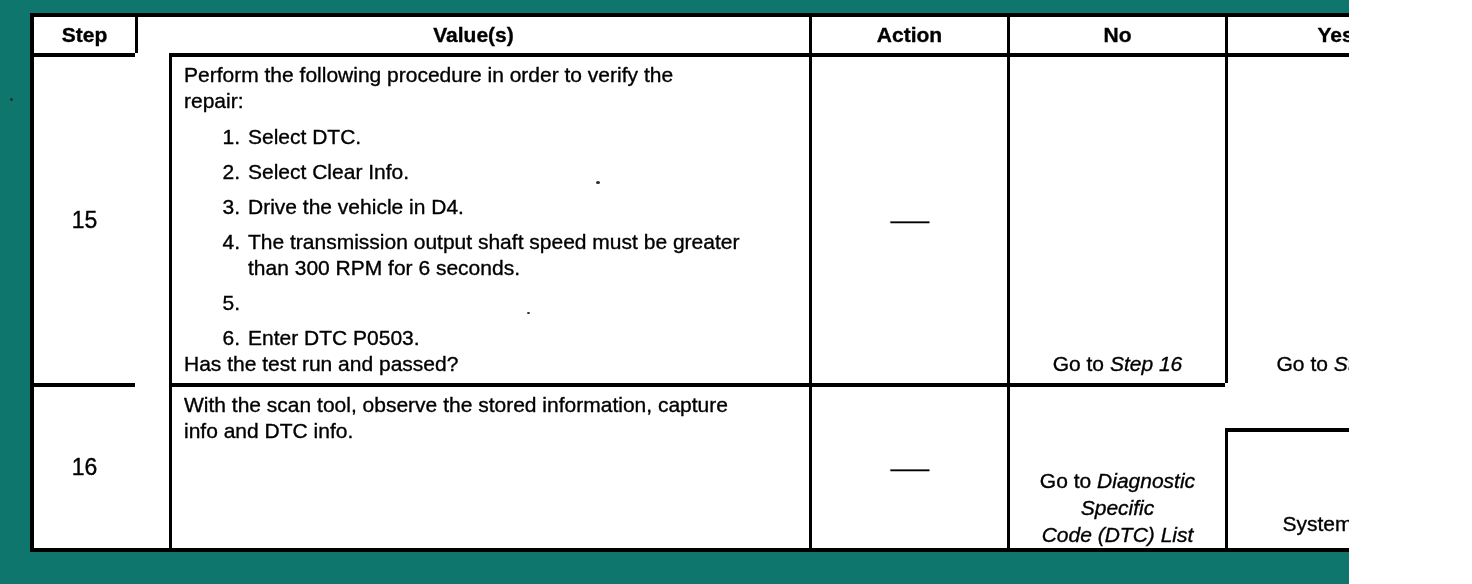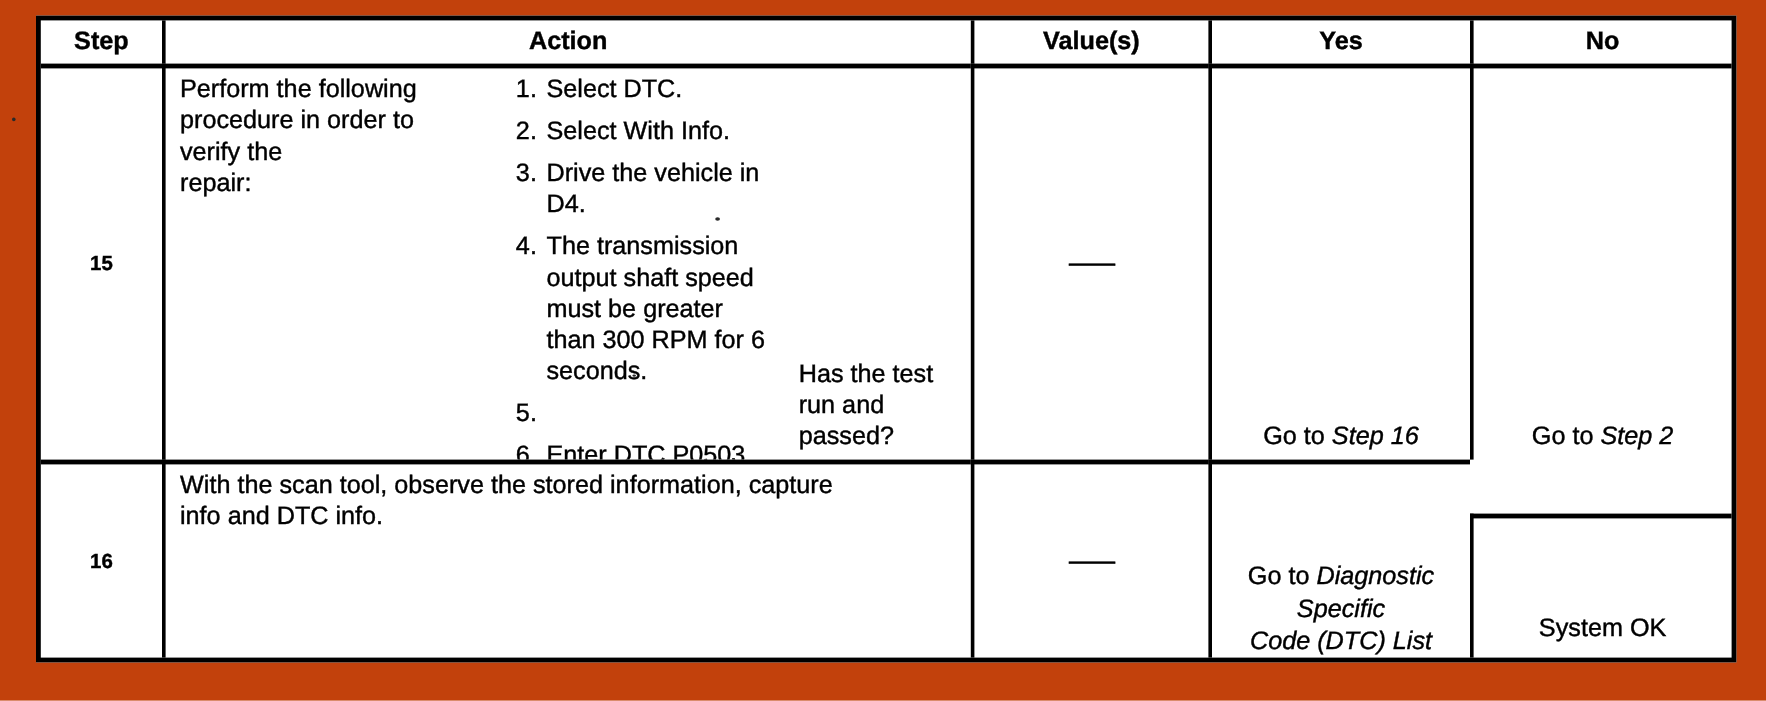--- a/index.html
+++ b/index.html
@@ -3,21 +3,21 @@
 <meta charset="utf-8">
 <style>
   html,body { margin:0; padding:0; }
   body {
     width:1472px; height:584px;
     background:#ffffff;
     font-family:"Liberation Sans", sans-serif;
     color:#000;
     -webkit-text-stroke:0.35px #000;
   }
-  .page { position:relative; width:1472px; height:584px; background:#c2410c; overflow:hidden; }
+  .page { position:relative; width:1349px; height:584px; background:#0f766e; overflow:hidden; }
 
   .tbl {
     position:absolute; left:30px; top:13px;
     display:grid;
     grid-template-columns:101px 674px 198px 218px 218px;
     grid-template-rows:36px 330px 165px;
     border:4px solid #000;
     background:#fff;
     box-sizing:content-box;
   }
@@ -25,27 +25,27 @@
   .cb { border-left:3px solid #000; }   
   .rb { border-top:4px solid #000; }    
 
   .hdr {
     display:flex; align-items:center; justify-content:center;
     font-weight:700; font-size:21px;
   }
 
   .step-cell {
     display:flex; align-items:center; justify-content:center;
-    font-weight:700; font-size:17px;
+    font-weight:400; font-size:23px;
   }
 
   .action-cell {
-    display:flex; flex-direction:row;
+    display:flex; flex-direction:column;
     padding:5px 8px 6px 12px;
-    font-size:21px; line-height:26px;
+    font-size:21px; line-height:26px;margin-left:34px;
   }
   .intro { white-space:pre-line; margin-bottom:10px; }
   .olist { display:flex; flex-direction:column; gap:9px; }
   .li { display:flex; margin-left:32px; }
   .num { width:24px; text-align:right; flex:none; }
   .itext { margin-left:8px; white-space:pre-line; }
   .question { margin-top:auto; }
   .para { white-space:pre-line; margin:0 0 11px 0; }
 
   .value-cell {
@@ -70,37 +70,37 @@
   .speck2 { left:596px; top:181px; width:4px; height:3px; }
   .speck3 { left:527px; top:312px; width:3px; height:2px; }
 </style>
 </head>
 <body>
 
 <div class="page">
   <div class="tbl">
 
     <div class="cell hdr">Step</div>
+    <div class="cell hdr cb">Value(s)</div>
     <div class="cell hdr cb">Action</div>
-    <div class="cell hdr cb">Value(s)</div>
+    <div class="cell hdr cb">No</div>
     <div class="cell hdr cb">Yes</div>
-    <div class="cell hdr cb">No</div>
 
     <div class="cell rb step-cell">15</div>
     <div class="cell rb cb action-cell">
       <div class="intro">Perform the following procedure in order to verify the
 repair:</div>
       <div class="olist">
         <div class="li">
           <span class="num">1.</span>
           <span class="itext">Select DTC.</span>
         </div>
         <div class="li">
           <span class="num">2.</span>
-          <span class="itext">Select With Info.</span>
+          <span class="itext">Select Clear Info.</span>
         </div>
         <div class="li">
           <span class="num">3.</span>
           <span class="itext">Drive the vehicle in D4.</span>
         </div>
         <div class="li">
           <span class="num">4.</span>
           <span class="itext">The transmission output shaft speed must be greater
 than 300 RPM for 6 seconds.</span>
         </div>

